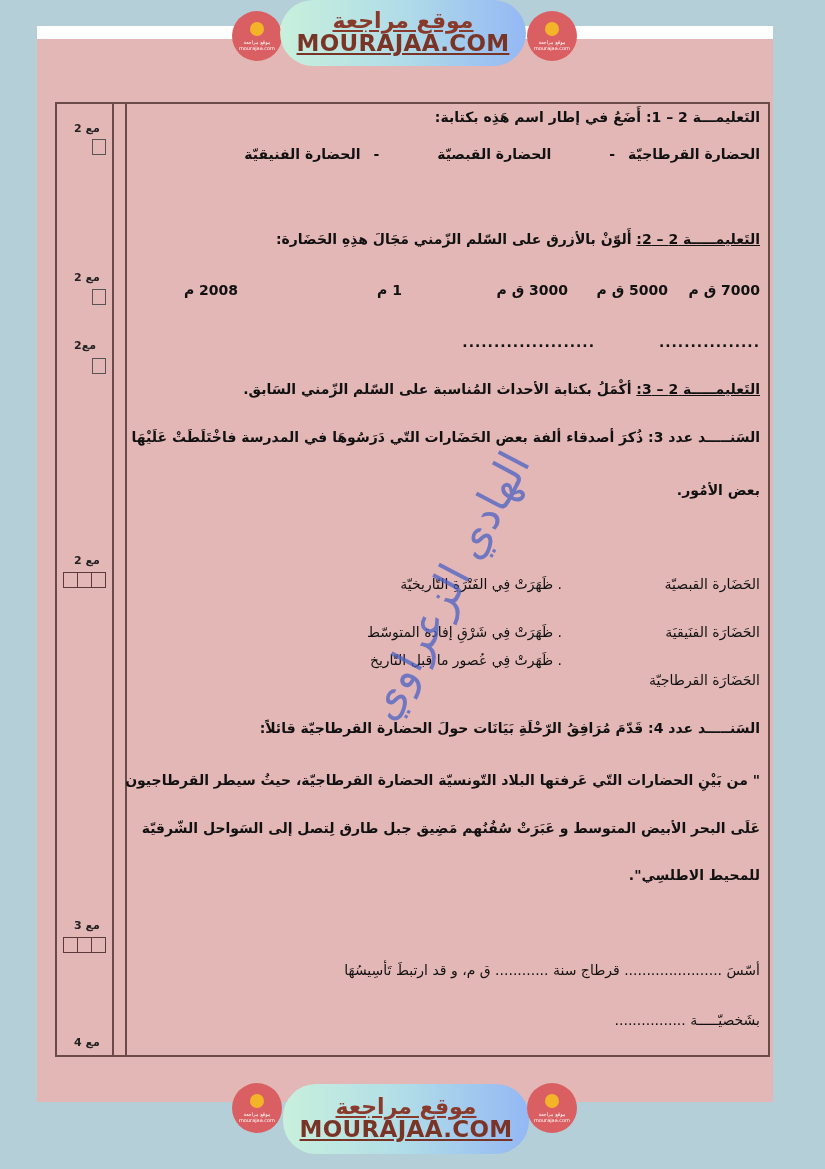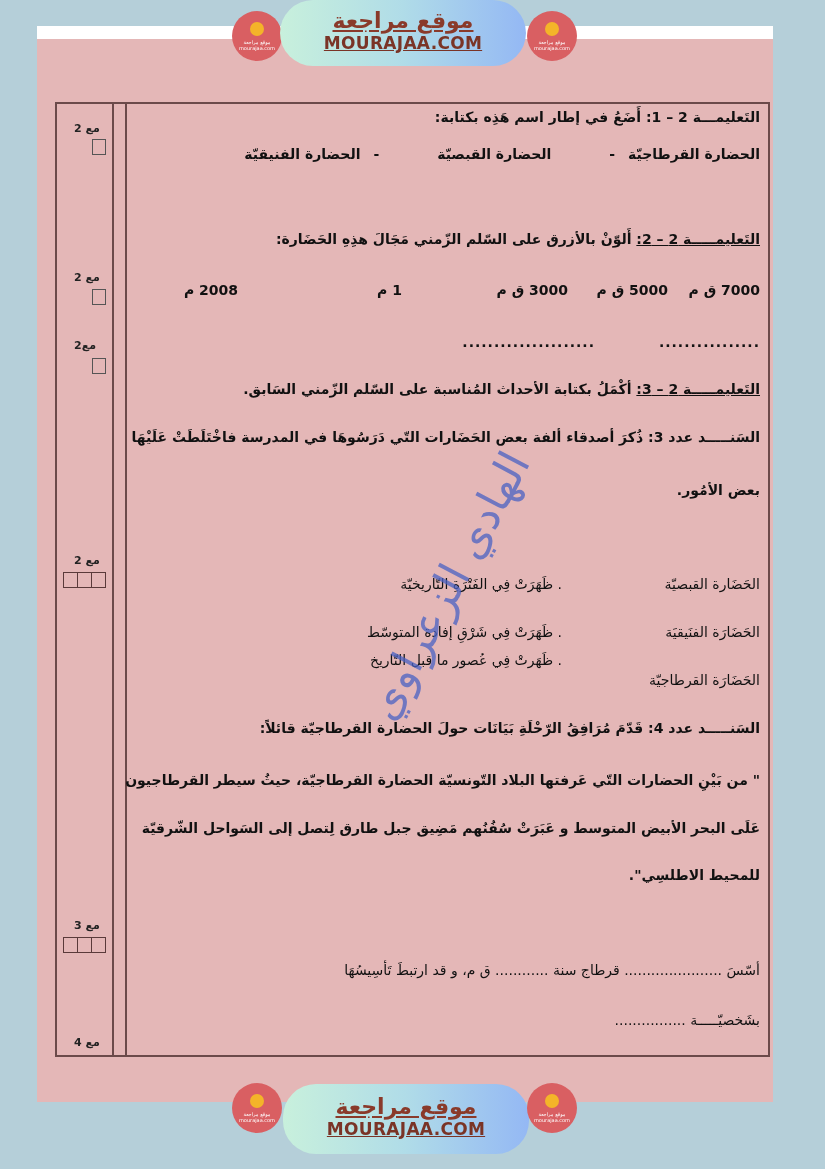--- a/index.html
+++ b/index.html
@@ -30,21 +30,21 @@
     z-index: 5;
   }
   .banner-top { left: 280px; top: 0px; }
   .banner-bottom { left: 283px; top: 1084px; height: 70px; }
   .banner .ar {
     color: #8a3a2a; font-weight: bold; font-size: 22px;
     text-decoration: underline; line-height: 20px;
     font-family: "DejaVu Sans", sans-serif;
   }
   .banner .en {
-    color: #7a3426; font-weight: bold; font-size: 17px;
+    color: #7a3426; font-weight: bold; font-size: 23px;
     text-decoration: underline; line-height: 24px; letter-spacing: 0.3px;
     font-family: "DejaVu Sans", sans-serif;
   }
   .logo {
     position: absolute;
     width: 50px; height: 50px; border-radius: 50%;
     background: #d95f62;
     display: flex; flex-direction: column; align-items: center; justify-content: center;
     z-index: 5;
   }

